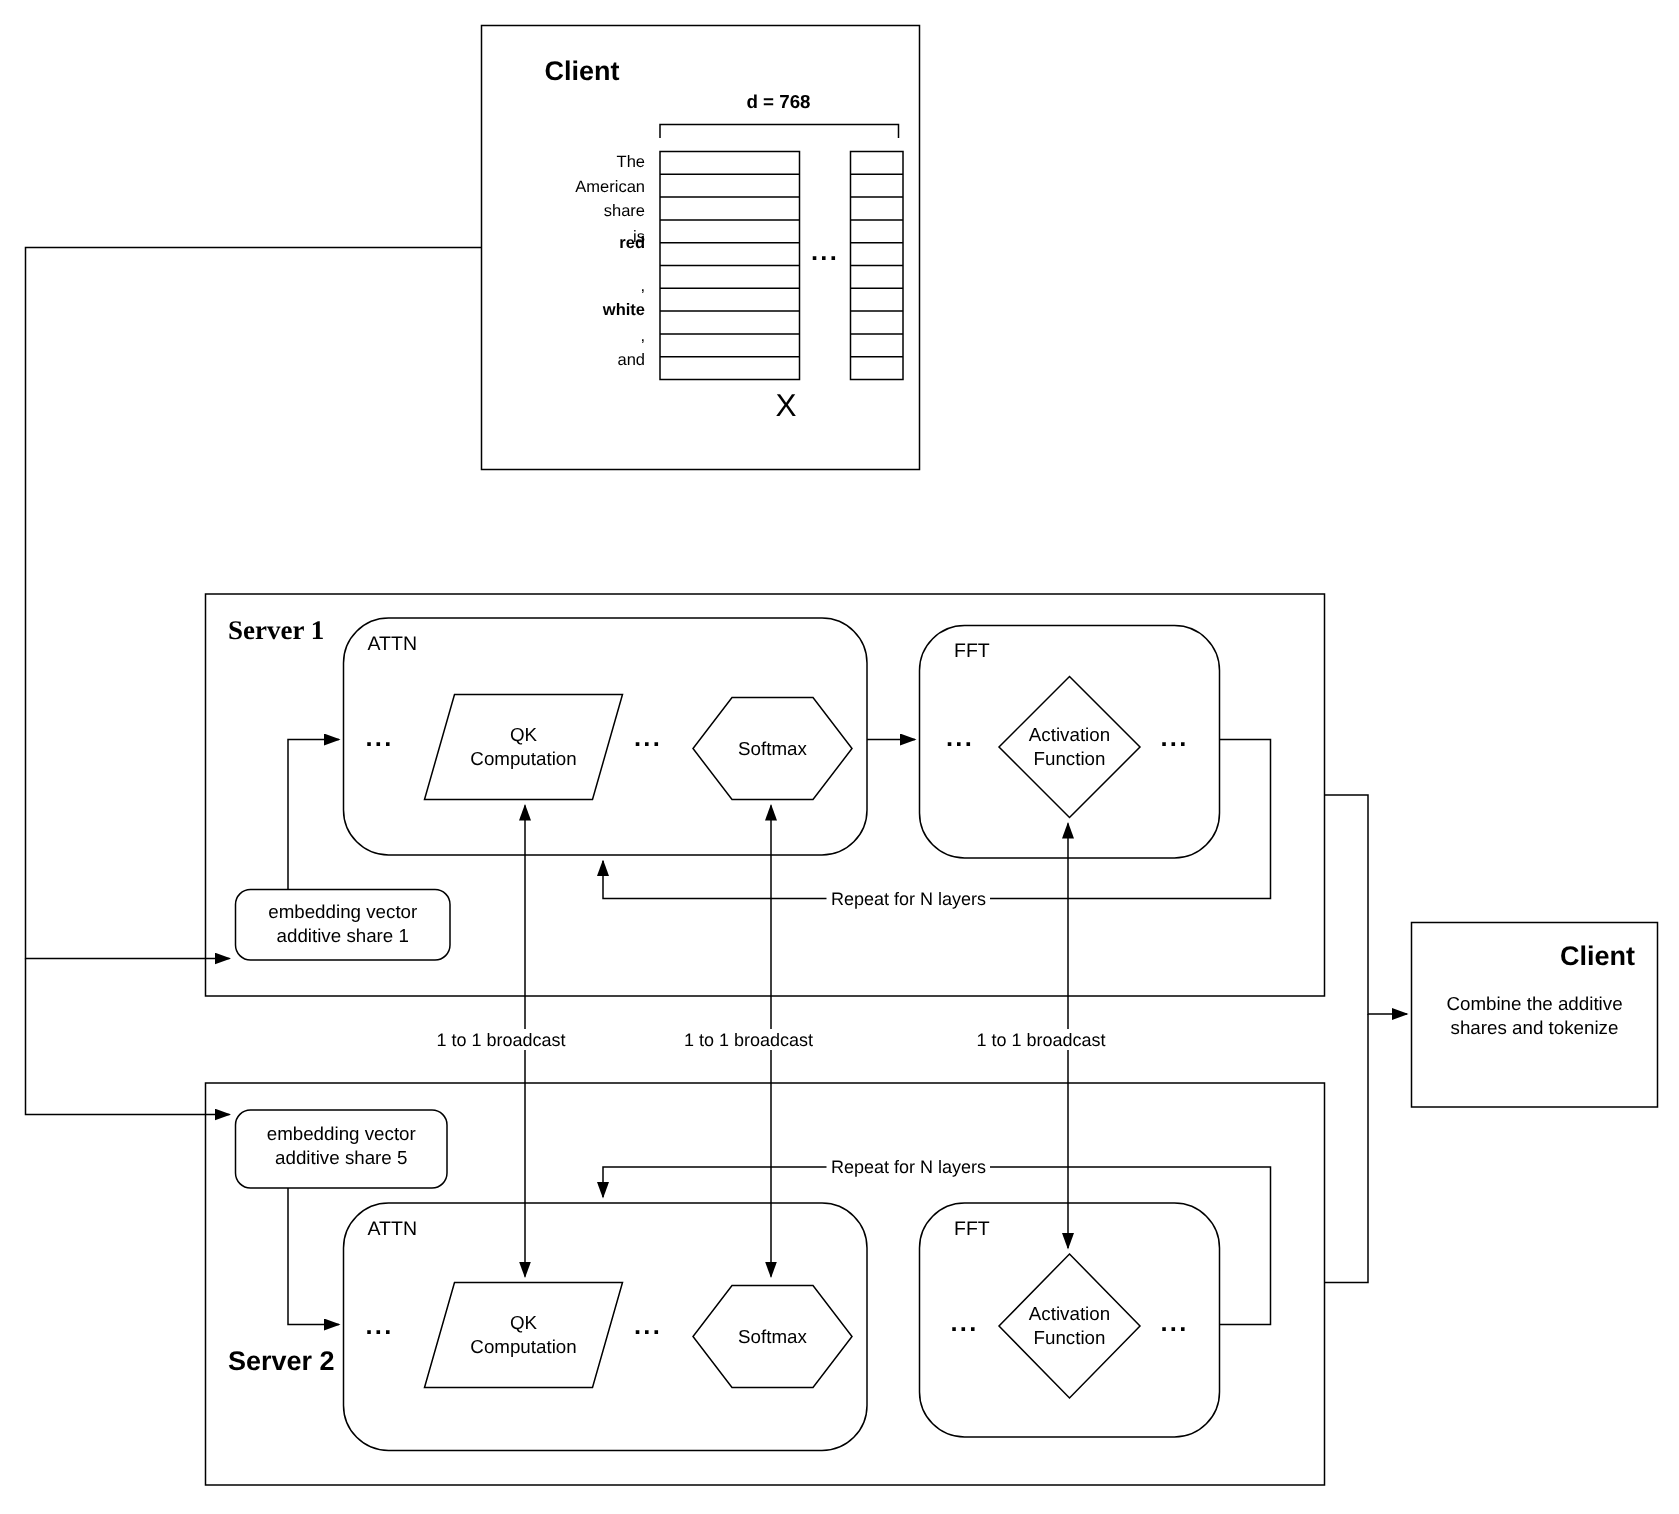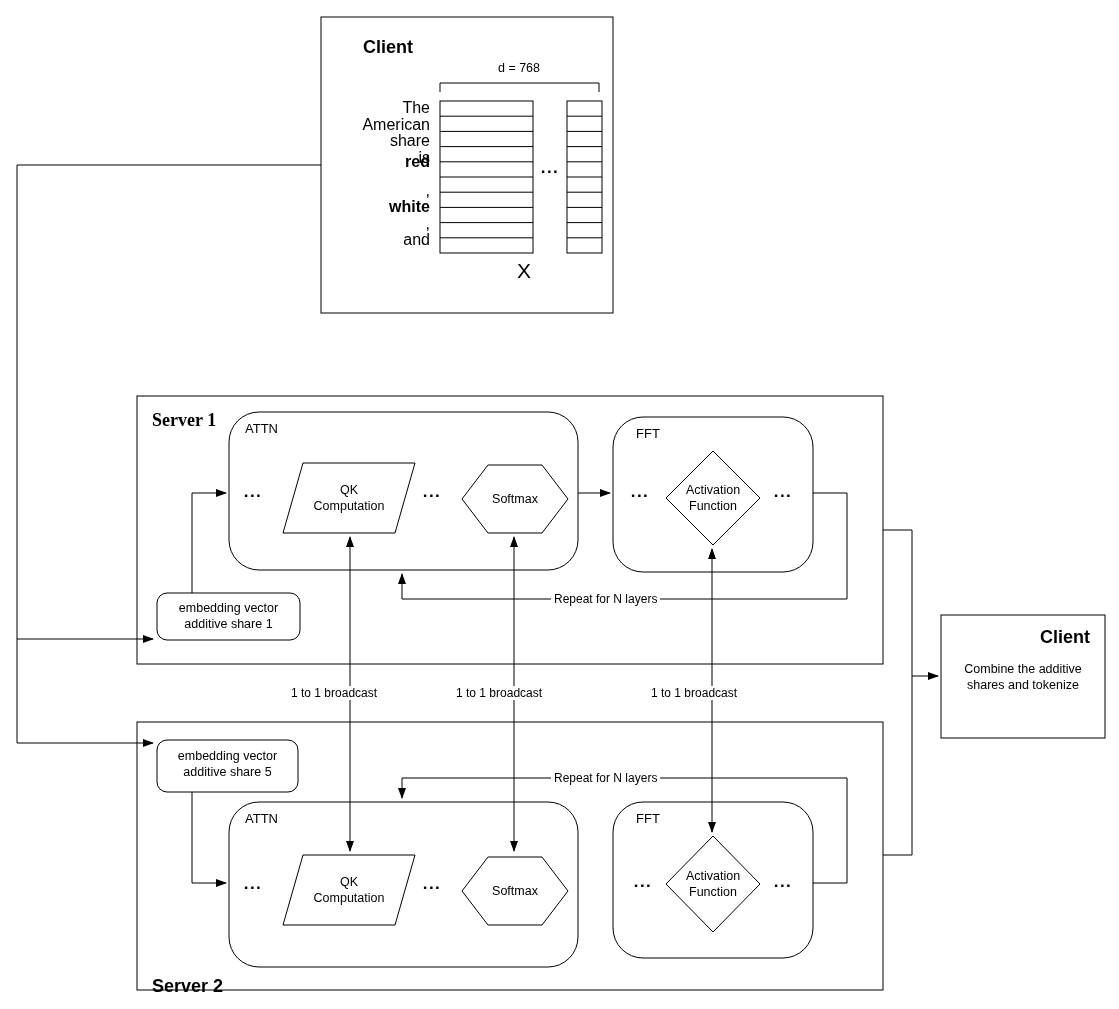--- a/index.html
+++ b/index.html
@@ -8,21 +8,21 @@
     width:1119px;height:1009px;
     background:#fff;
     font-family:"Liberation Sans", sans-serif;
     color:#000;
     overflow:hidden;
   }
   #canvas svg{position:absolute;left:0;top:0;}
   .txt{position:absolute;font-size:12.5px;line-height:16px;text-align:center;white-space:nowrap;}
   .bold{font-weight:bold;font-size:18px;}
   .dots{font-weight:bold;font-size:17px;letter-spacing:1.5px;line-height:18px;}
-  .token{position:absolute;right:689px;font-size:16px;line-height:16px;text-align:right;white-space:nowrap;}
+  .token{position:absolute;right:689px;font-size:11px;line-height:16px;text-align:right;white-space:nowrap;}
   .onLine{background:#fff;padding:0 3px;font-size:12px;line-height:14px;}
 </style>
 </head>
 <body>
 
 <div id="canvas">
 
   <svg width="1119" height="1009" viewBox="0 0 1119 1009">
     <defs>
       <marker id="arr" markerUnits="userSpaceOnUse" markerWidth="11" markerHeight="8" refX="10" refY="4" orient="auto">
@@ -72,21 +72,21 @@
       <path d="M350,693 L350,537" marker-end="url(#arr)"></path>
       <path d="M350,693 L350,851" marker-end="url(#arr)"></path>
       <path d="M514,693 L514,537" marker-end="url(#arr)"></path>
       <path d="M514,693 L514,851" marker-end="url(#arr)"></path>
       <path d="M712,693 L712,549" marker-end="url(#arr)"></path>
       <path d="M712,693 L712,832" marker-end="url(#arr)"></path>
     </g>
   </svg>
 
   <div class="txt bold" style="left:363px;top:39px;">Client</div>
-  <div class="txt" style="left:459px;top:60px;width:120px;">d = 768</div>
+  <div class="txt" style="left:459px;top:60px;width:120px;font-weight:bold;">d = 768</div>
 
   <div class="token" style="top:100px;">The</div>
   <div class="token" style="top:117px;">American</div>
   <div class="token" style="top:133px;">share</div>
   <div class="token" style="top:150px;">is</div>
   <div class="token" style="top:154px;font-weight:bold;">red</div>
   <div class="token" style="top:183px;">,</div>
   <div class="token" style="top:199px;font-weight:bold;">white</div>
   <div class="token" style="top:216px;">,</div>
   <div class="token" style="top:232px;">and</div>
@@ -116,21 +116,21 @@
   <div class="txt" style="left:157px;top:600px;width:143px;">
     <span style="display:block;">embedding vector</span>
     <span style="display:block;">additive share 1</span>
   </div>
   <div class="txt onLine" style="left:551px;top:592px;">Repeat for N layers</div>
 
   <div class="txt onLine" style="left:288px;top:686px;">1 to 1 broadcast</div>
   <div class="txt onLine" style="left:453px;top:686px;">1 to 1 broadcast</div>
   <div class="txt onLine" style="left:648px;top:686px;">1 to 1 broadcast</div>
 
-  <div class="txt bold" style="left:152px;top:978px;">Server 2</div>
+  <div class="txt bold" style="left:152px;top:899px;">Server 2</div>
   <div class="txt" style="left:245px;top:811px;font-size:13px;">ATTN</div>
   <div class="txt" style="left:636px;top:811px;font-size:13px;">FFT</div>
 
   <div class="txt dots" style="left:235px;top:875px;width:36px;">...</div>
   <div class="txt" style="left:284px;top:874px;width:130px;">
     <span style="display:block;">QK</span>
     <span style="display:block;">Computation</span>
   </div>
   <div class="txt dots" style="left:414px;top:875px;width:36px;">...</div>
   <div class="txt" style="left:465px;top:883px;width:100px;">Softmax</div>

